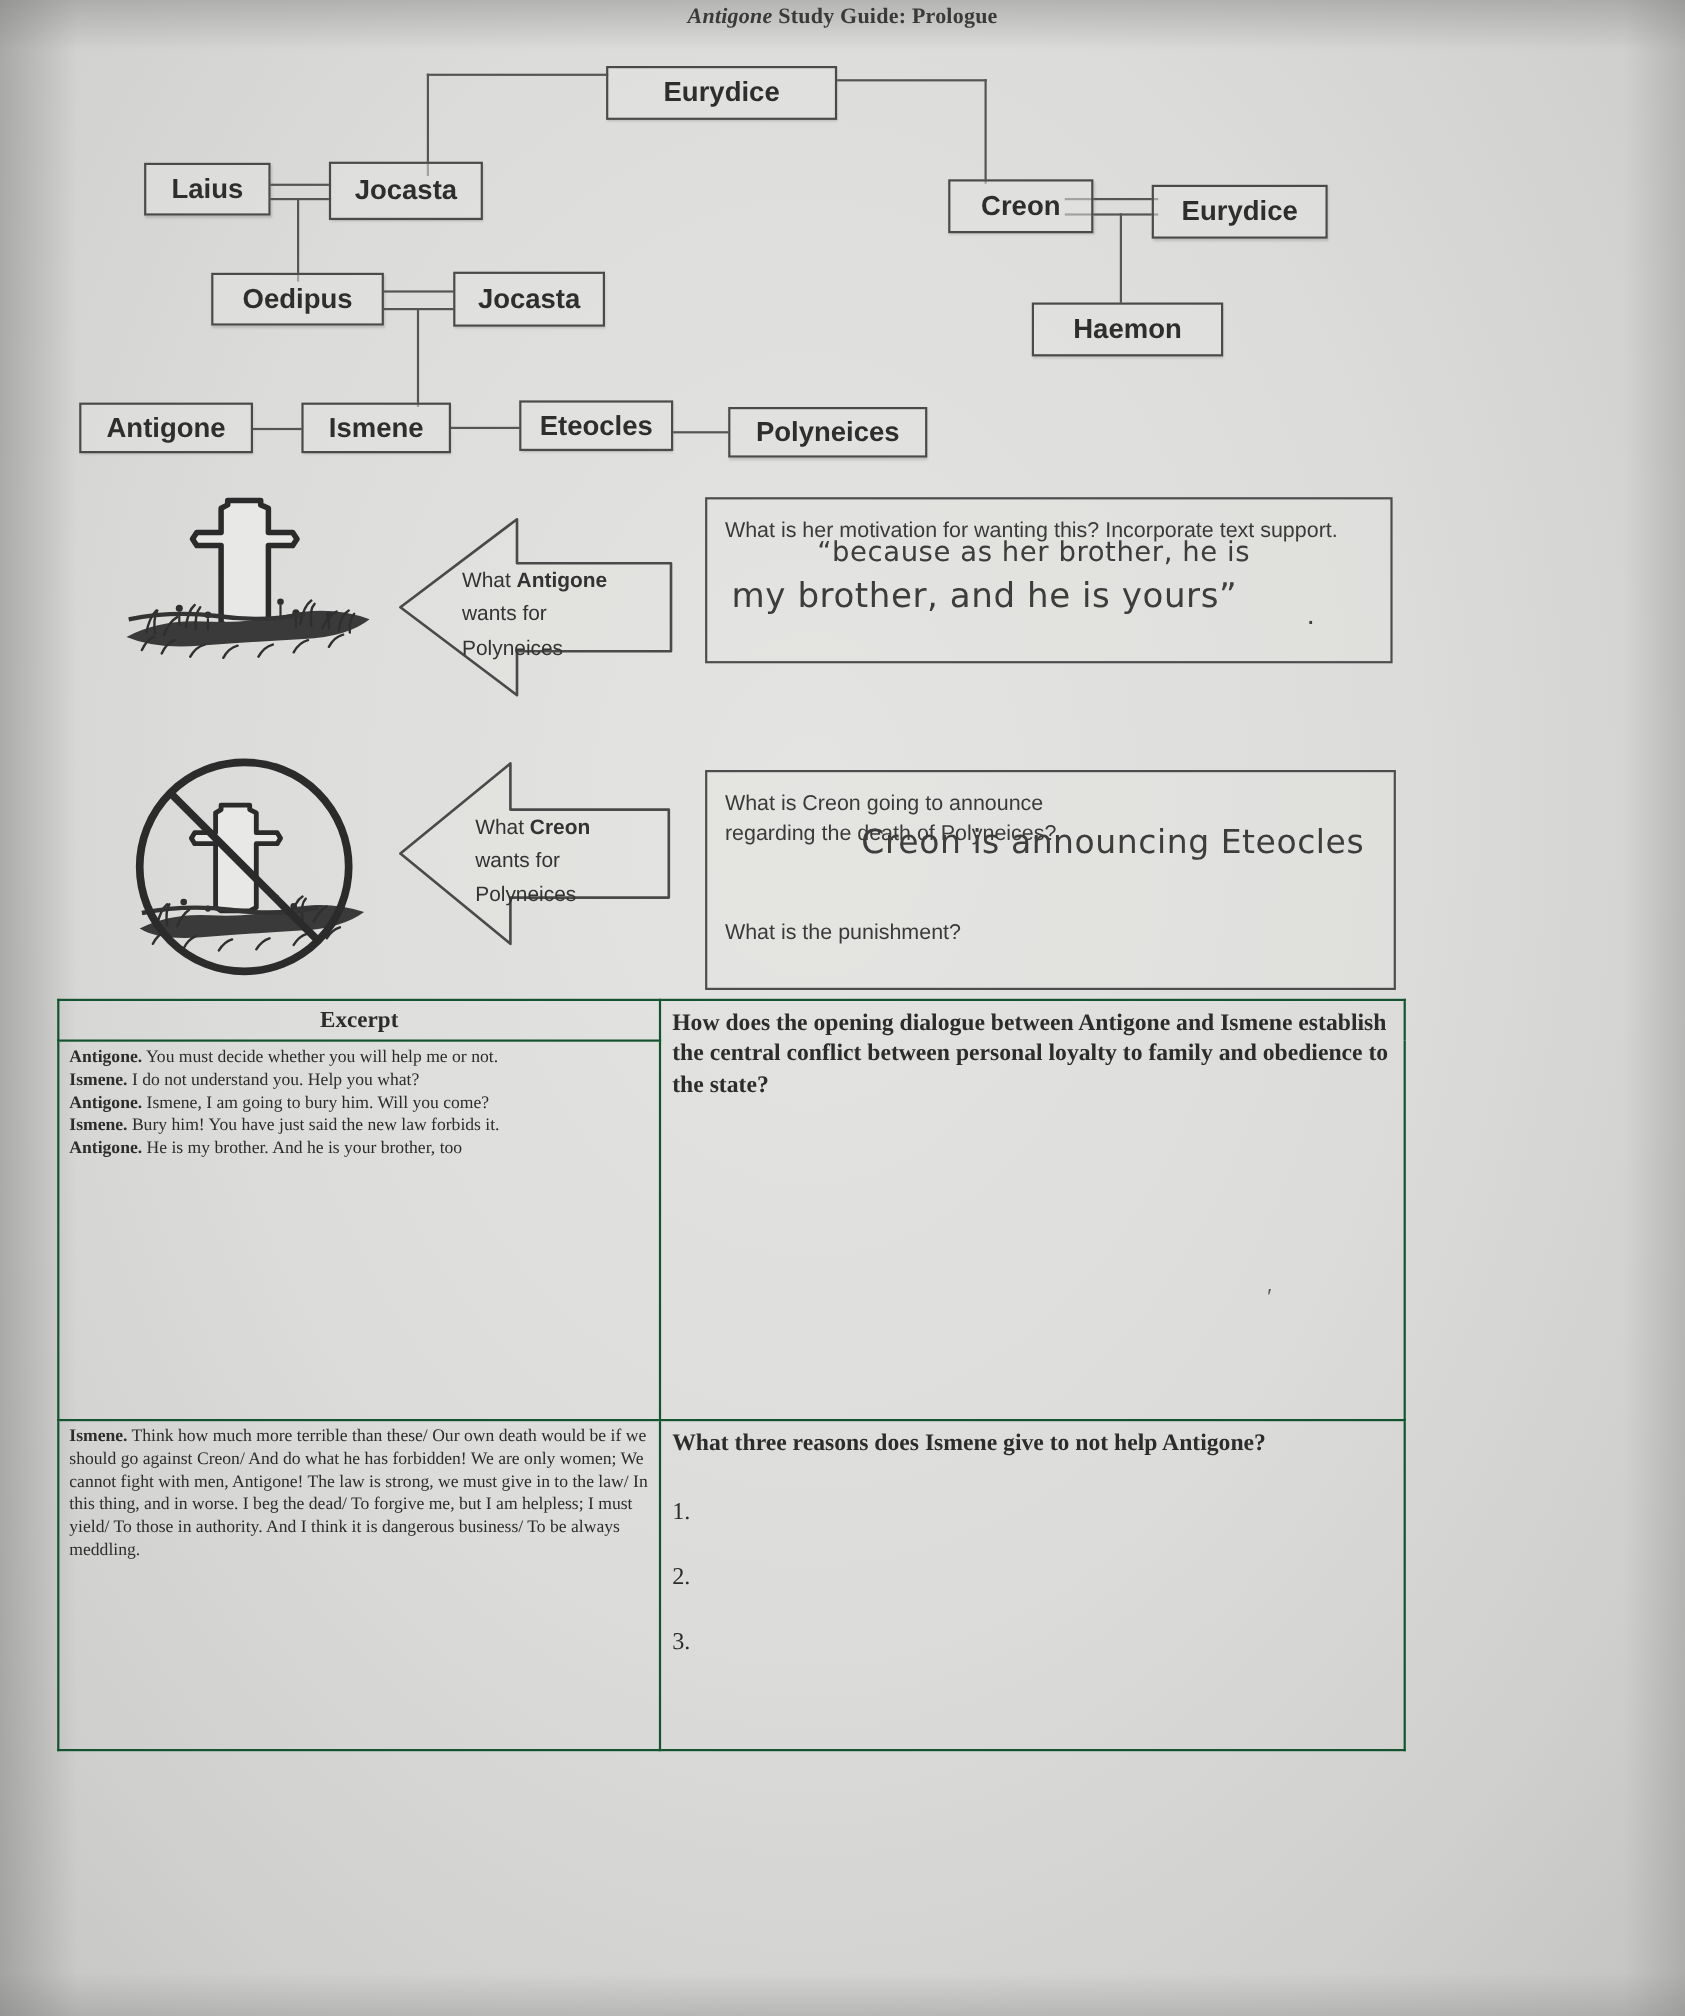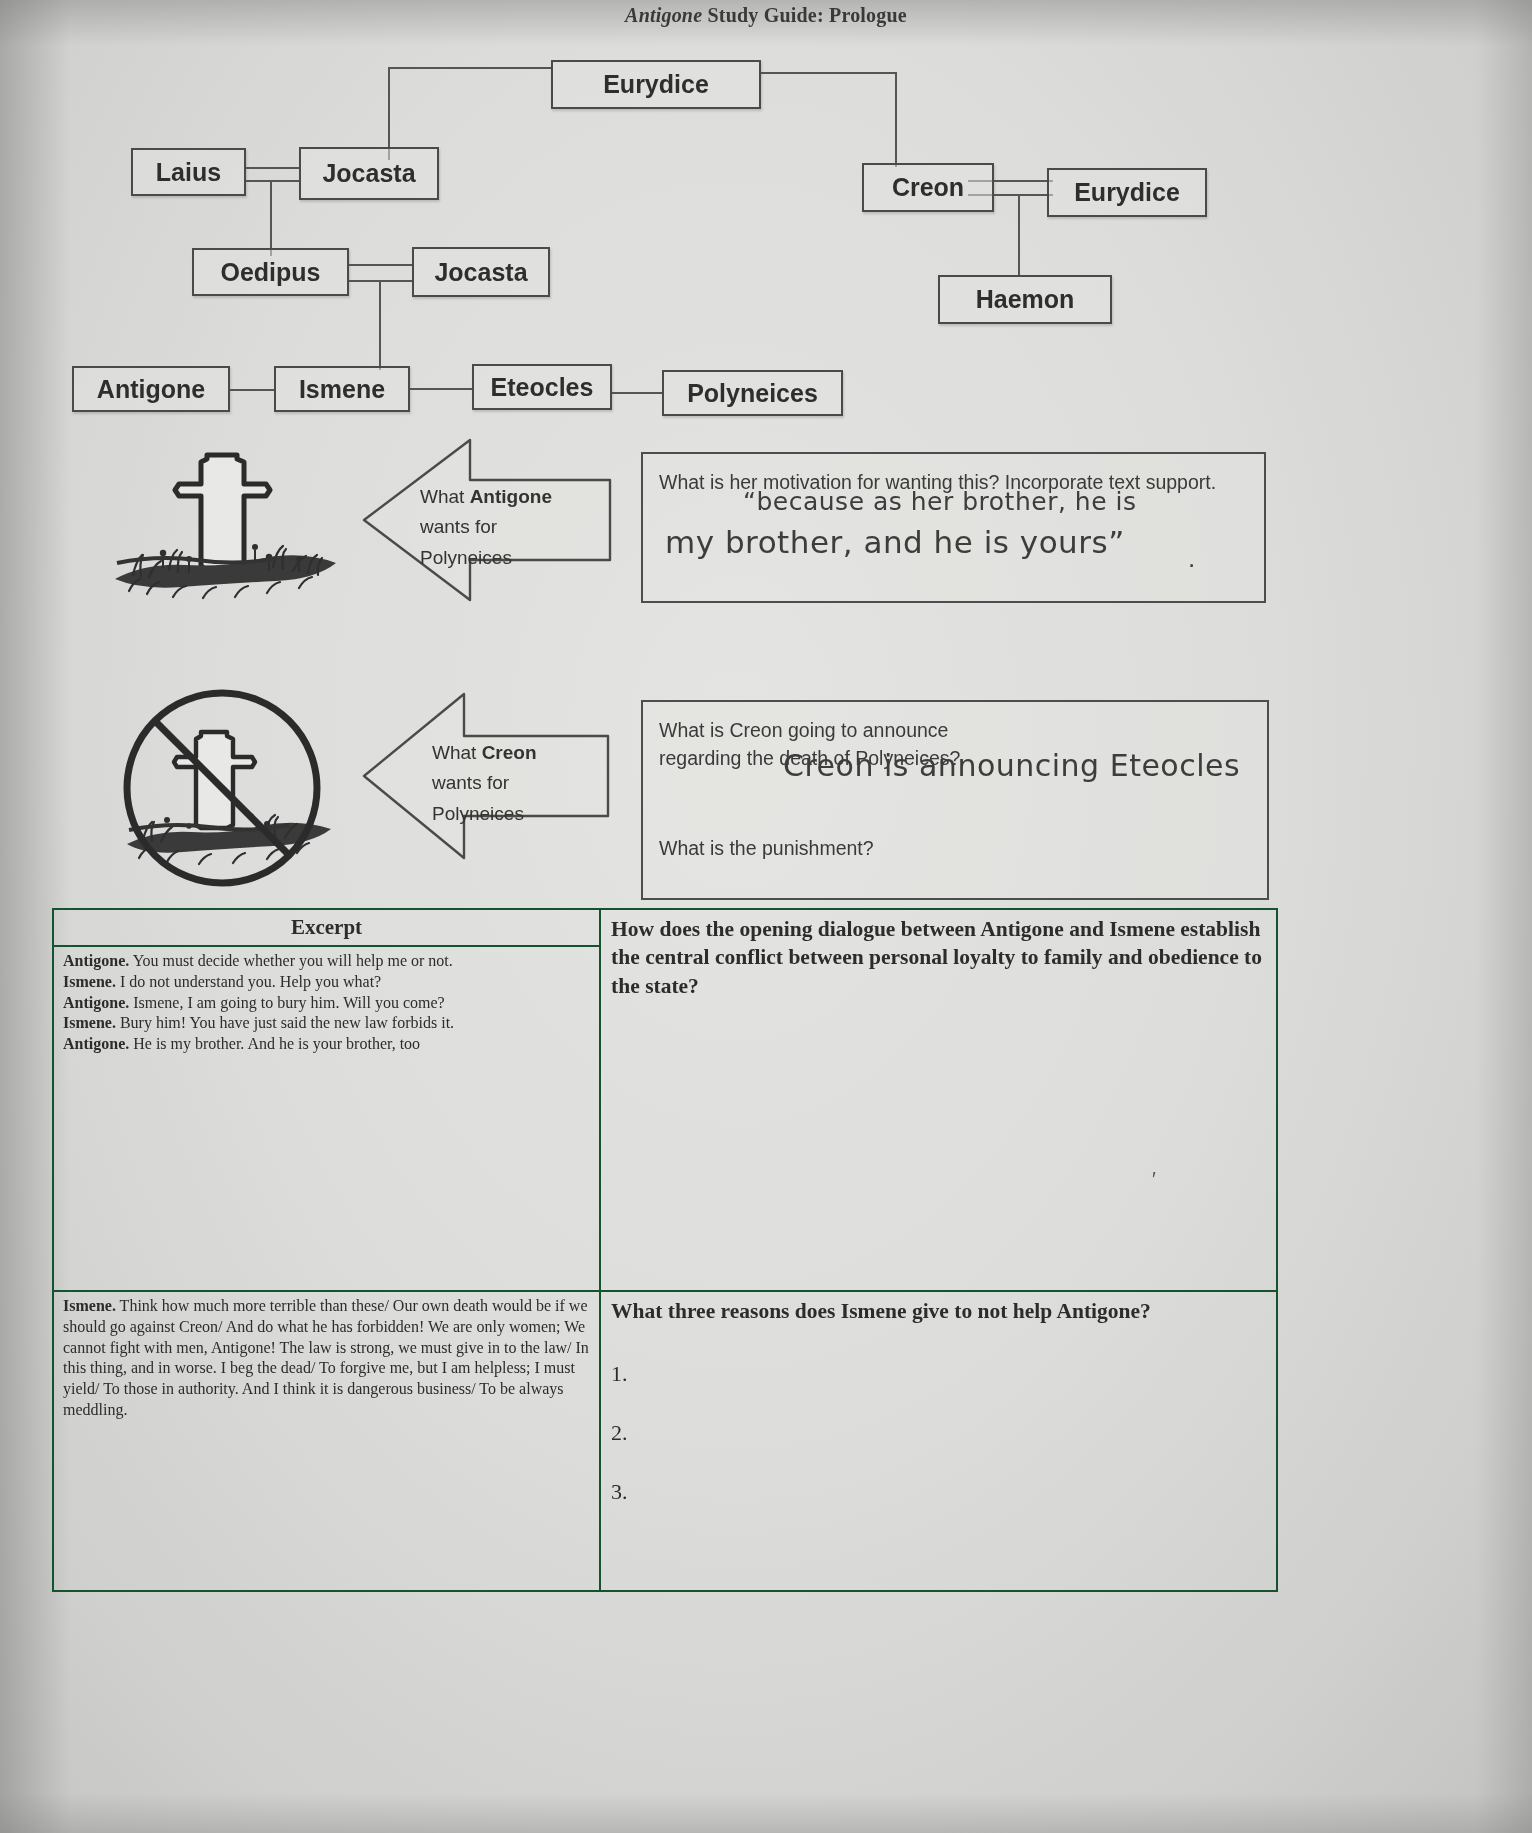--- a/index.html
+++ b/index.html
@@ -205,21 +205,21 @@
       </g>
       <g stroke="#2f2f2f" stroke-width="2" fill="none">
         <path d="M60 109 v12 M86 115 v11 M152 103 v13 M166 113 v11 M196 115 v10"></path>
       </g>
 
       <path d="M14 116 q40 -8 80 -3 q42 6 80 -2" stroke="#333" stroke-width="4" fill="none"></path>
     </g>
   </svg>
 </div>
 
-<div class="arrowbox" style="left:360px; top:436px; width:252px; height:168px;">
+<div class="arrowbox" style="left:360px; top:468px; width:252px; height:168px;">
   <svg class="arrow-svg" width="252" height="168" viewBox="0 0 252 168">
     <path d="M110 4 L4 84 L110 164 L110 124 L250 124 L250 44 L110 44 Z" fill="rgba(228,228,226,.35)" stroke="#4a4a4a" stroke-width="2.4" stroke-linejoin="round"></path>
   </svg>
   <div class="arrow-label" style="left:60px; top:46px; width:190px;">
     <div><span>What </span><b>Antigone</b></div>
     <div>wants for</div>
     <div>Polyneices</div>
   </div>
 </div>
 

